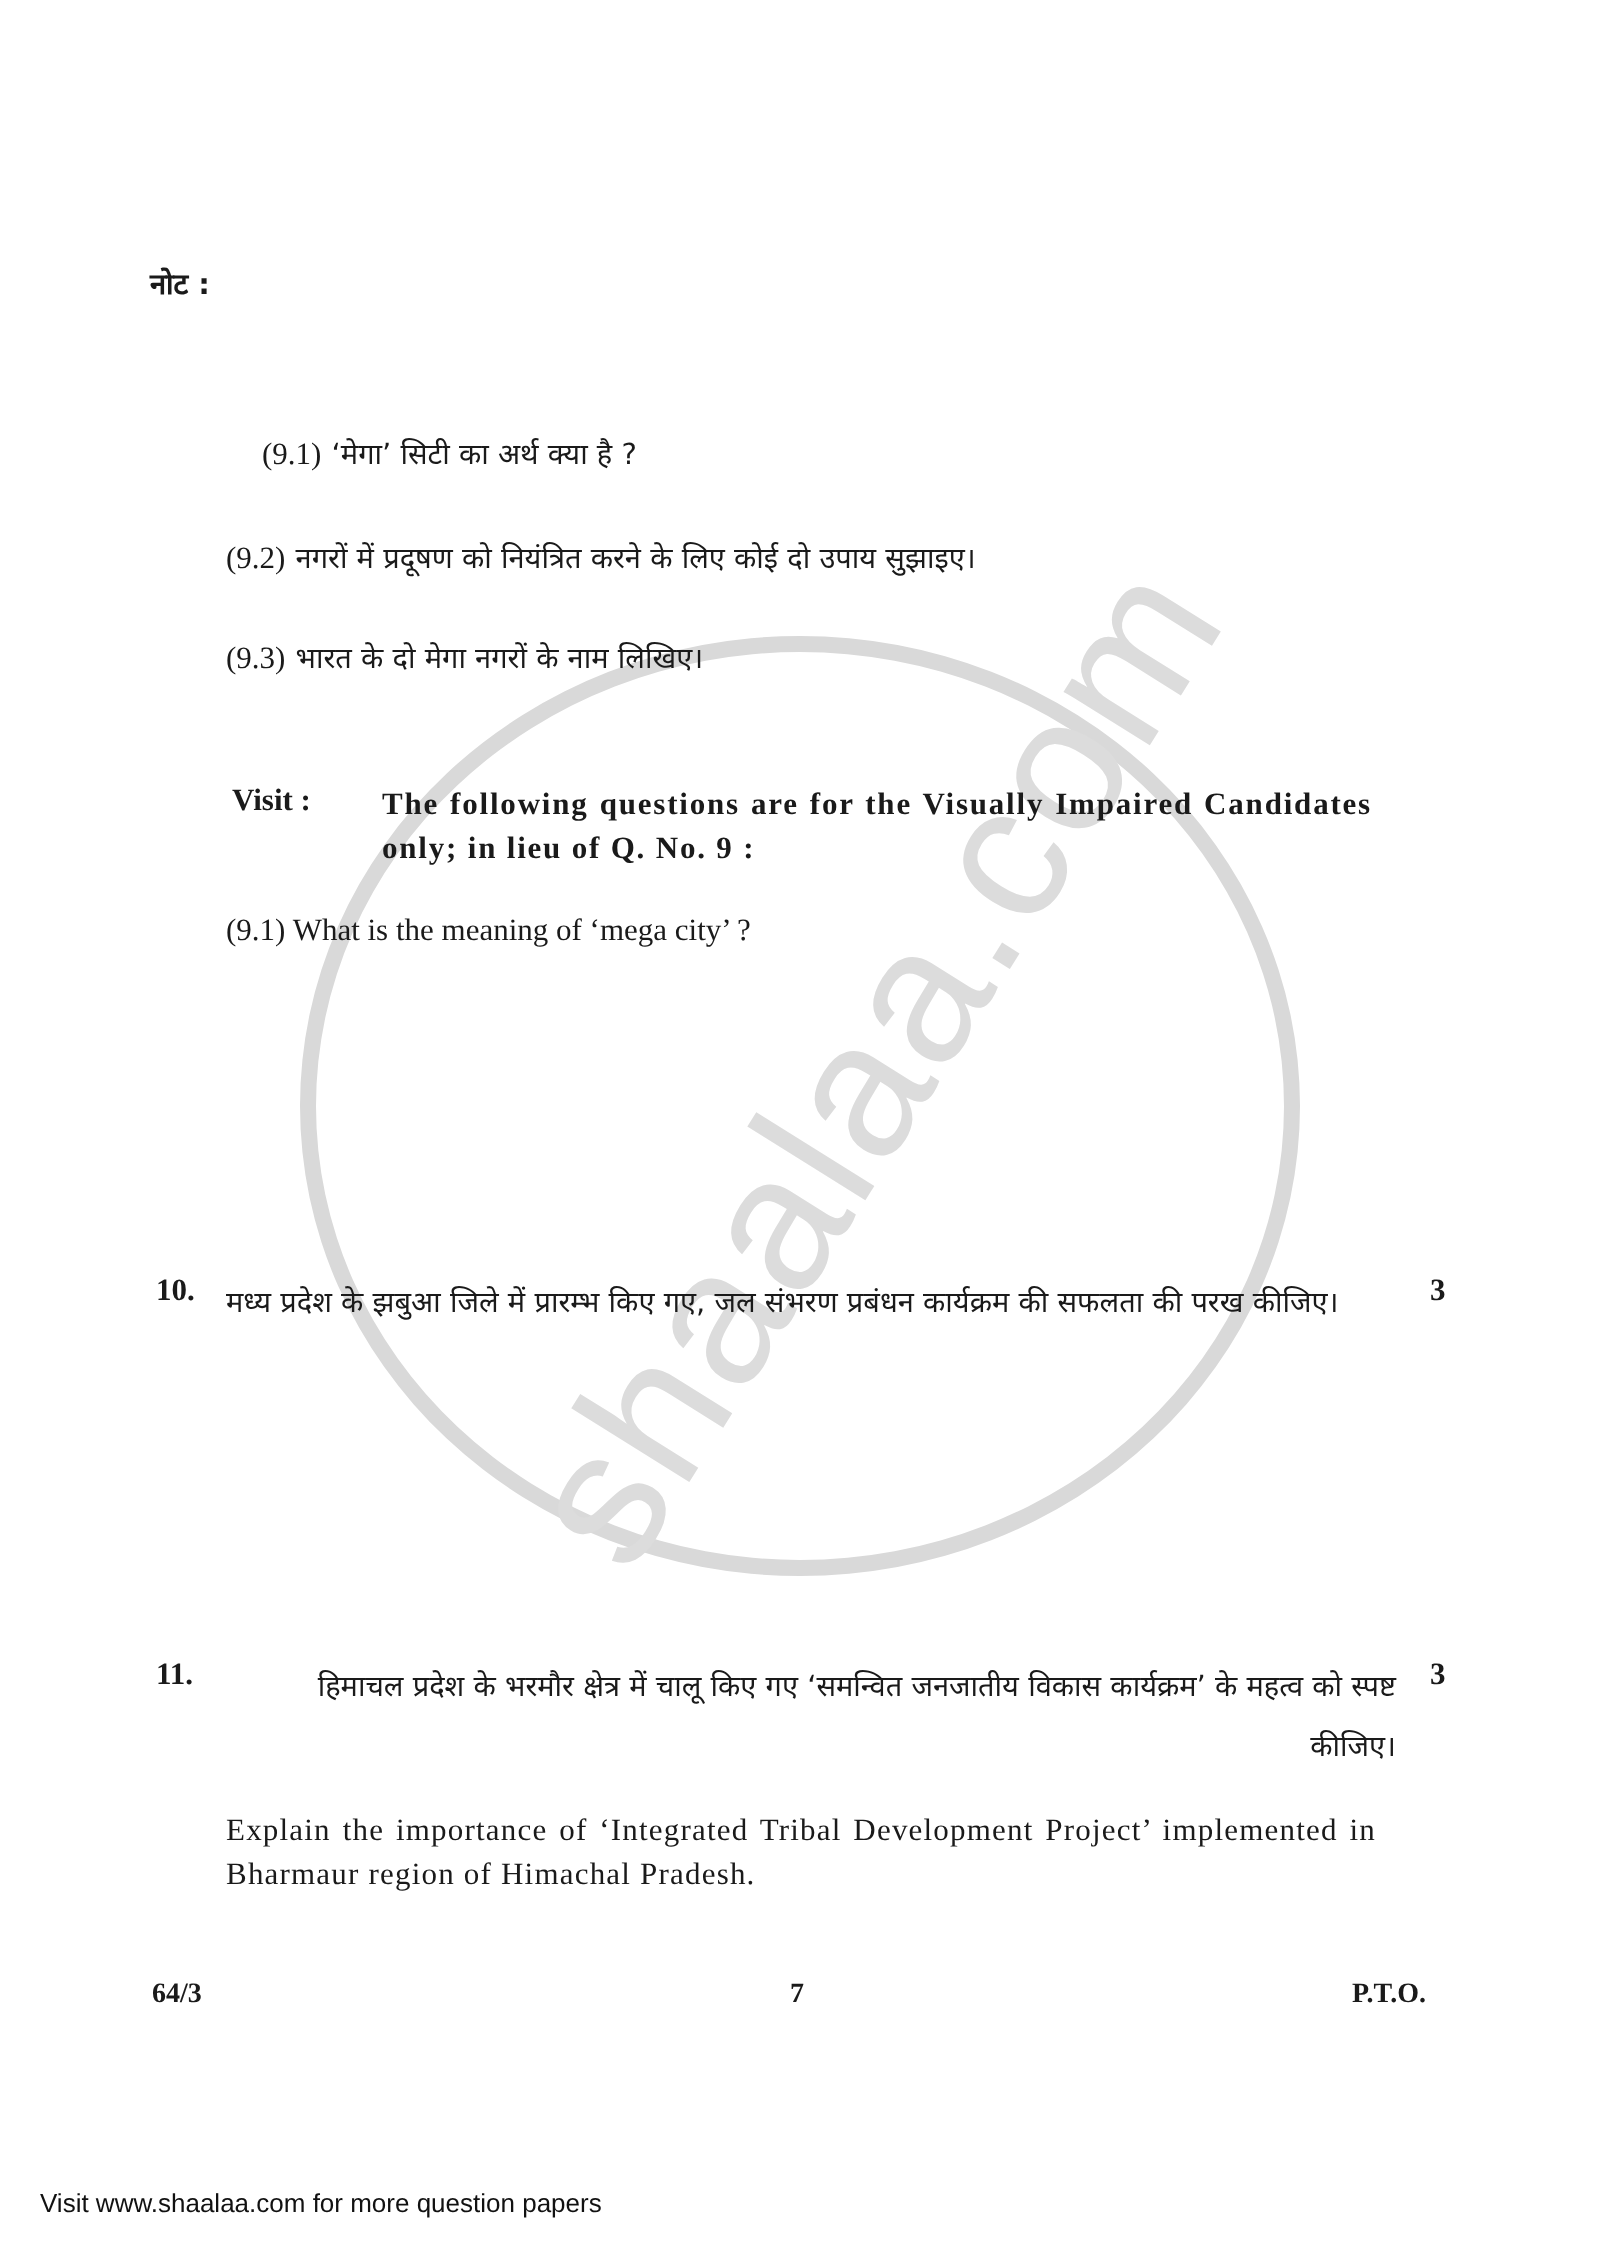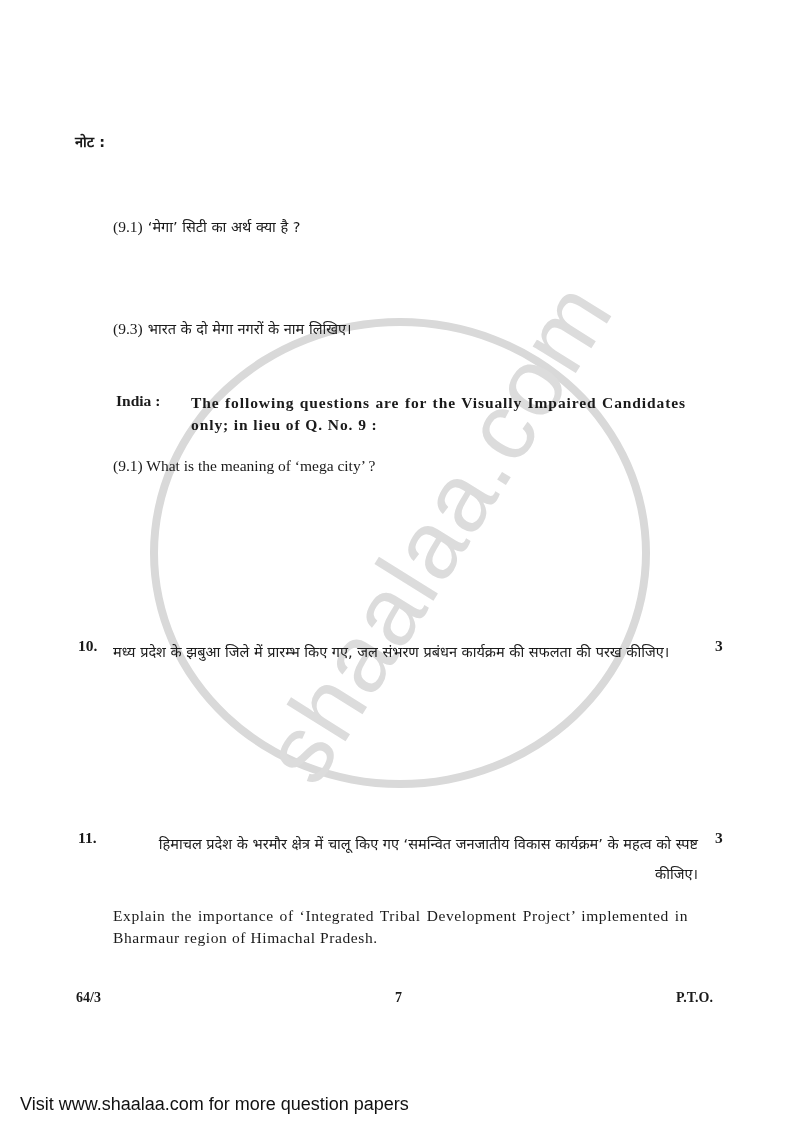--- a/index.html
+++ b/index.html
@@ -25,21 +25,21 @@
 
   .layer { position: absolute; z-index: 1; }
   .hi { font-family: "DejaVu Sans", "Liberation Sans", sans-serif; font-size: 14.5px; }
   .en { font-family: "Liberation Serif", "DejaVu Serif", serif; font-size: 15.5px; }
   .bold { font-weight: bold; text-align: center; }
 
   .note-hi-label { left: 75px; top: 131px; }
   .note-hi-text { left: 150px; top: 131px; width: 545px; line-height: 30px; }
 
   .q-hi { left: 113px; }
-  .q91h { top: 216px; }
+  .q91h { top: 216px; margin-left: 18px; }
   .q92h { top: 268px; }
   .q93h { top: 318px; }
 
   .note-en-label { left: 116px; top: 392px; }
   .note-en-text { left: 191px; top: 392px; width: 495px; line-height: 22px; letter-spacing: 0.9px; text-align: justify; text-align-last: left; }
 
   .q-en { left: 113px; }
   .q91e { top: 457px; }
   .q92e { top: 502px; }
   .q93e { top: 544px; }
@@ -54,43 +54,47 @@
   .q11-hi { left: 113px; top: 829px; width: 585px; line-height: 30px; text-align: right; }
   .q11-en { left: 113px; top: 905px; width: 575px; line-height: 22px; letter-spacing: 0.6px; text-align: justify; text-align-last: left; }
 
   .footer-code { left: 76px; top: 990px; font-size: 14px; }
   .footer-page { left: 395px; top: 990px; font-size: 14px; }
   .footer-pto { left: 676px; top: 990px; font-size: 14px; }
 
   .visit {
     left: 20px; top: 1094px;
     font-family: "Liberation Sans", "DejaVu Sans", sans-serif;
-    font-size: 18px; color: #111;
+    font-size: 13px; color: #111;
   }
 </style>
 </head>
 <body>
 
 <div class="page">
 
   <div class="watermark-circle"></div>
   <div class="watermark-text">shaalaa.com</div>
 
   <div class="layer hi bold note-hi-label">नोट :</div>
 
   <div class="layer q-hi q91h">
     <span class="en">(9.1)</span>
     <span class="hi">‘मेगा’ सिटी का अर्थ क्या है ?</span>
   </div>
+  <div class="layer q-hi q92h">
+    <span class="en">(9.2)</span>
+    <span class="hi">नगरों में प्रदूषण को नियंत्रित करने के लिए कोई दो उपाय सुझाइए।</span>
+  </div>
   <div class="layer q-hi q93h">
     <span class="en">(9.3)</span>
     <span class="hi">भारत के दो मेगा नगरों के नाम लिखिए।</span>
   </div>
 
-  <div class="layer en bold note-en-label">India :</div>
+  <div class="layer en bold note-en-label">Visit :</div>
   <div class="layer en bold note-en-text">The following questions are for the Visually Impaired Candidates only; in lieu of Q. No. 9 :</div>
 
   <div class="layer en q-en q91e">
     <span>(9.1)</span>
     <span>What is the meaning of ‘mega city’ ?</span>
   </div>
 
   <div class="layer en bold qnum q10">10.</div>
   <div class="layer hi q10-hi">मध्य प्रदेश के झबुआ जिले में प्रारम्भ किए गए, जल संभरण प्रबंधन कार्यक्रम की सफलता की परख कीजिए।</div>
   <div class="layer en bold marks q10">3</div>

